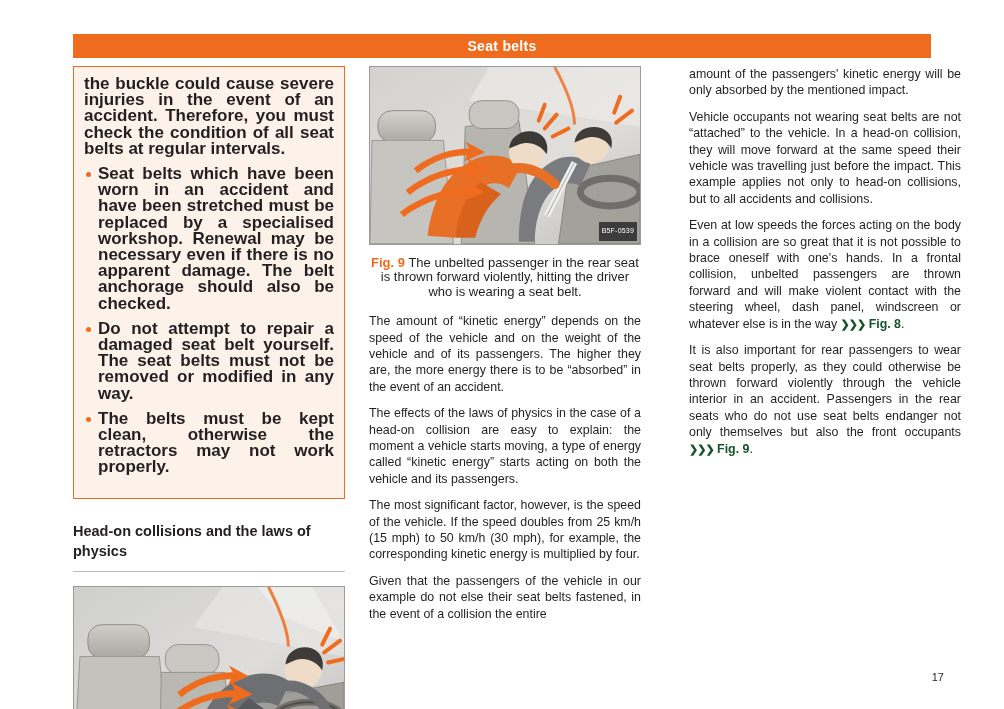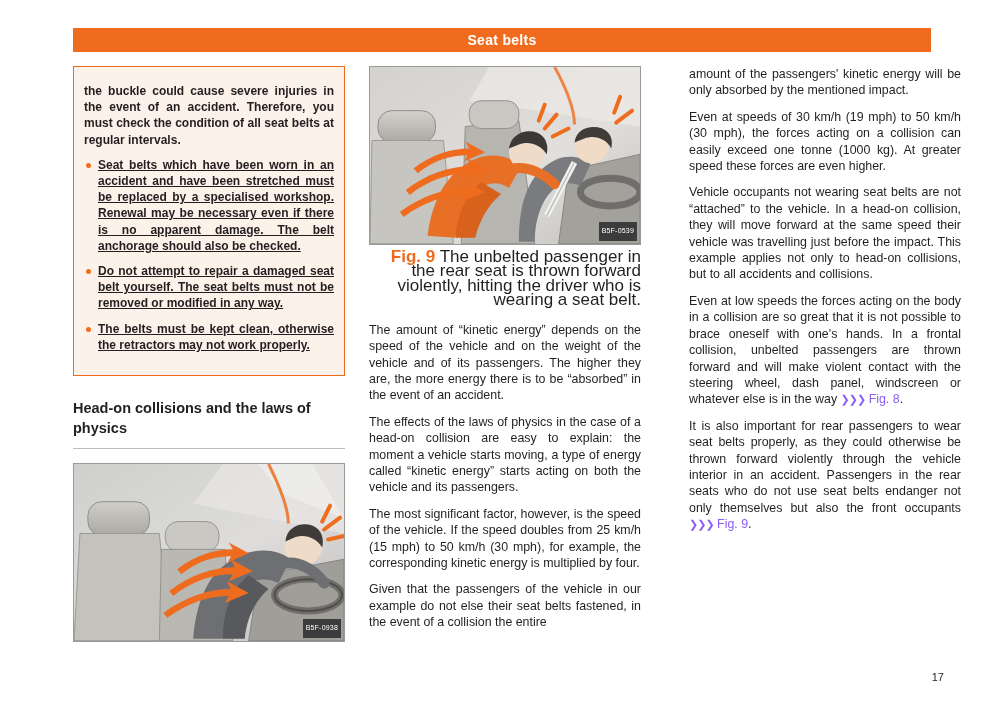--- a/index.html
+++ b/index.html
@@ -19,21 +19,21 @@
     left: 48px;
     top: 18px;
     width: 908px;
     height: 673px;
     background: #ffffff;
   }
   
   .header-bar {
     position: absolute;
     left: 25px;
-    top: 10px;
+    top: 16px;
     width: 858px;
     height: 24px;
     background: #ef6c1f;
     color: #ffffff;
     font-size: 14px;
     font-weight: bold;
     text-align: center;
     line-height: 24px;
     letter-spacing: 0.3px;
   }
@@ -48,34 +48,33 @@
   .col-1 { left: 25px;  width: 272px; }
   .col-2 { left: 321px; width: 272px; }
   .col-3 { left: 617px; width: 272px; margin-left: 24px; }
 
   p { margin: 0 0 10px 0; }
 
   
   .warning-box {
     border: 1px solid #ef6c1f;
     background: #fdf2ea;
-    padding: 16px 10px 6px 10px;
+    padding: 9px 10px 6px 10px;
     box-sizing: border-box;
     font-weight: bold;
-    font-size: 12px;
+    font-size: 17px;
     line-height: 16.2px;
     color: #231f20;
     text-align: justify;
   }
   .warning-box p { margin: 0 0 9px 0; }
   .warning-box p:last-child { margin-bottom: 16px; }
   .bullet-item {
     position: relative;
     padding-left: 14px;
-    text-decoration: underline;
   }
   .bullet-dot {
     position: absolute;
     left: 2px;
     top: 6px;
     width: 5px;
     height: 5px;
     border-radius: 50%;
     background: #ef6c1f;
   }
@@ -105,34 +104,34 @@
     right: 3px;
     bottom: 3px;
     background: #3c3c3c;
     color: #ffffff;
     font-size: 7px;
     padding: 1px 3px;
     letter-spacing: 0.2px;
     font-family: "Liberation Sans", sans-serif;
   }
   .figure-caption {
-    margin-top: 5px;
-    font-size: 17px;
+    margin-top: 11px;
+    font-size: 13px;
     line-height: 14.5px;
-    text-align: right;
+    text-align: center;
   }
   .fig-label {
     color: #ef6c1f;
     font-weight: bold;
   }
   .fig-caption-text { color: #231f20; }
 
   .xref {
-    color: #8b5cf6;
-    font-weight: normal;
+    color: #14532d;
+    font-weight: bold;
     white-space: nowrap;
   }
   .xref-arrows { font-size: 11px; letter-spacing: -1px; }
 
   
   .page-number {
     position: absolute;
     right: 12px;
     bottom: 8px;
     font-size: 11px;
@@ -294,21 +293,20 @@
     <div style="margin-top:14px">
       <p>The amount of “kinetic energy” depends on the speed of the vehicle and on the weight of the vehicle and of its passengers. The higher they are, the more energy there is to be “absorbed” in the event of an accident.</p>
       <p>The effects of the laws of physics in the case of a head-on collision are easy to explain: the moment a vehicle starts moving, a type of energy called “kinetic energy” starts acting on both the vehicle and its passengers.</p>
       <p>The most significant factor, however, is the speed of the vehicle. If the speed doubles from 25 km/h (15 mph) to 50 km/h (30 mph), for example, the corresponding kinetic energy is multiplied by four.</p>
       <p>Given that the passengers of the vehicle in our example do not else their seat belts fastened, in the event of a collision the entire</p>
     </div>
   </div>
 
   <div class="col col-3">
     <p>amount of the passengers' kinetic energy will be only absorbed by the mentioned impact.</p>
-    <p>Even at speeds of 30 km/h (19 mph) to 50 km/h (30 mph), the forces acting on a collision can easily exceed one tonne (1000 kg). At greater speed these forces are even higher.</p>
     <p>Vehicle occupants not wearing seat belts are not “attached” to the vehicle. In a head-on collision, they will move forward at the same speed their vehicle was travelling just before the impact. This example applies not only to head-on collisions, but to all accidents and collisions.</p>
 
     <p>
       <span>Even at low speeds the forces acting on the body in a collision are so great that it is not possible to brace oneself with one's hands. In a frontal collision, unbelted passengers are thrown forward and will make violent contact with the steering wheel, dash panel, windscreen or whatever else is in the way</span>
       <span class="xref"><span class="xref-arrows">❯❯❯</span>&nbsp;<span>Fig. 8</span></span><span>.</span>
     </p>
 
     <p>
       <span>It is also important for rear passengers to wear seat belts properly, as they could otherwise be thrown forward violently through the vehicle interior in an accident. Passengers in the rear seats who do not use seat belts endanger not only themselves but also the front occupants</span>
       <span class="xref"><span class="xref-arrows">❯❯❯</span>&nbsp;<span>Fig. 9</span></span><span>.</span>

